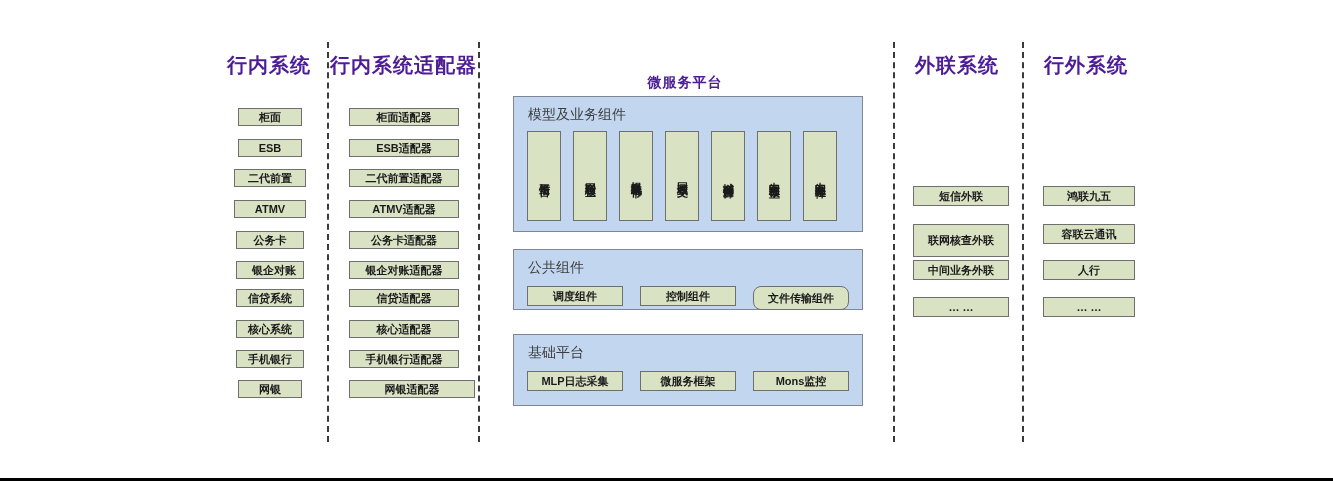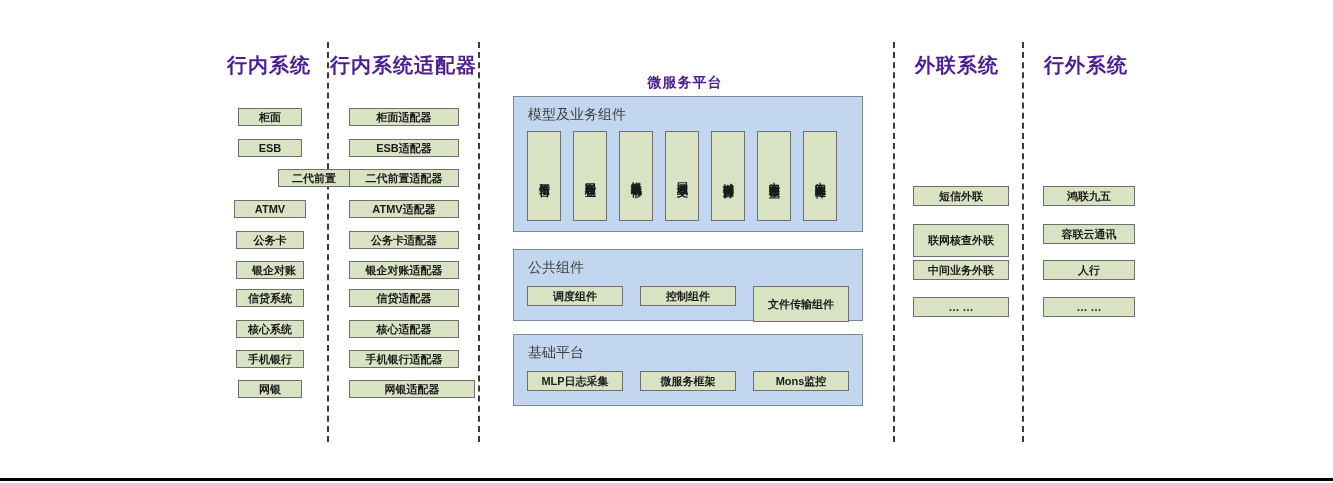--- a/index.html
+++ b/index.html
@@ -98,21 +98,21 @@
 
   <div class="divider d1"></div>
   <div class="divider d2"></div>
   <div class="divider d3"></div>
   <div class="divider d4"></div>
 
   <div class="col-title" style="left:214px; top:52px; width:110px;">行内系统</div>
 
   <div class="node" style="left:238px; top:108px; width:64px; height:18px;">柜面</div>
   <div class="node" style="left:238px; top:139px; width:64px; height:18px;">ESB</div>
-  <div class="node" style="left:234px; top:169px; width:72px; height:18px;margin-left:44px;">二代前置</div>
+  <div class="node" style="left:234px; top:169px; width:72px; height:18px;">二代前置</div>
   <div class="node" style="left:234px; top:200px; width:72px; height:18px;">ATMV</div>
   <div class="node" style="left:236px; top:231px; width:68px; height:18px;">公务卡</div>
   <div class="node" style="left:236px; top:261px; width:68px; height:18px;padding-left:8px;">银企对账</div>
   <div class="node" style="left:236px; top:289px; width:68px; height:18px;">信贷系统</div>
   <div class="node" style="left:236px; top:320px; width:68px; height:18px;">核心系统</div>
   <div class="node" style="left:236px; top:350px; width:68px; height:18px;">手机银行</div>
   <div class="node" style="left:238px; top:380px; width:64px; height:18px;">网银</div>
 
   <div class="col-title" style="left:330px; top:52px; width:146px;">行内系统适配器</div>
 
@@ -133,26 +133,26 @@
     <div class="panel-title">模型及业务组件</div>
   </div>
   <div class="node vert" style="left:527px; top:131px; width:34px; height:90px;">短信平台</div>
   <div class="node vert" style="left:573px; top:131px; width:34px; height:90px;">联网核查</div>
   <div class="node vert" style="left:619px; top:131px; width:34px; height:90px;">银联及银行卡</div>
   <div class="node vert" style="left:665px; top:131px; width:34px; height:90px;">同城票交</div>
   <div class="node vert" style="left:711px; top:131px; width:34px; height:90px;">城商行清算</div>
   <div class="node vert" style="left:757px; top:131px; width:34px; height:90px;">中间业务模型</div>
   <div class="node vert" style="left:803px; top:131px; width:34px; height:90px;">中间业务组件</div>
 
-  <div class="panel" style="left:513px; top:249px; width:350px; height:72px;">
+  <div class="panel" style="left:513px; top:249px; width:350px; height:61px;">
     <div class="panel-title">公共组件</div>
   </div>
   <div class="node" style="left:527px; top:286px; width:96px; height:20px;">调度组件</div>
   <div class="node" style="left:640px; top:286px; width:96px; height:20px;">控制组件</div>
-  <div class="node" style="left:753px; top:286px; width:96px; height:36px;">文件传输组件</div>
+  <div class="node" style="left:753px; top:286px; width:96px; height:24px;border-radius:8px;">文件传输组件</div>
 
   <div class="panel" style="left:513px; top:334px; width:350px; height:72px;">
     <div class="panel-title">基础平台</div>
   </div>
   <div class="node" style="left:527px; top:371px; width:96px; height:20px;">MLP日志采集</div>
   <div class="node" style="left:640px; top:371px; width:96px; height:20px;">微服务框架</div>
   <div class="node" style="left:753px; top:371px; width:96px; height:20px;">Mons监控</div>
 
   <div class="col-title" style="left:898px; top:52px; width:118px;">外联系统</div>
 

